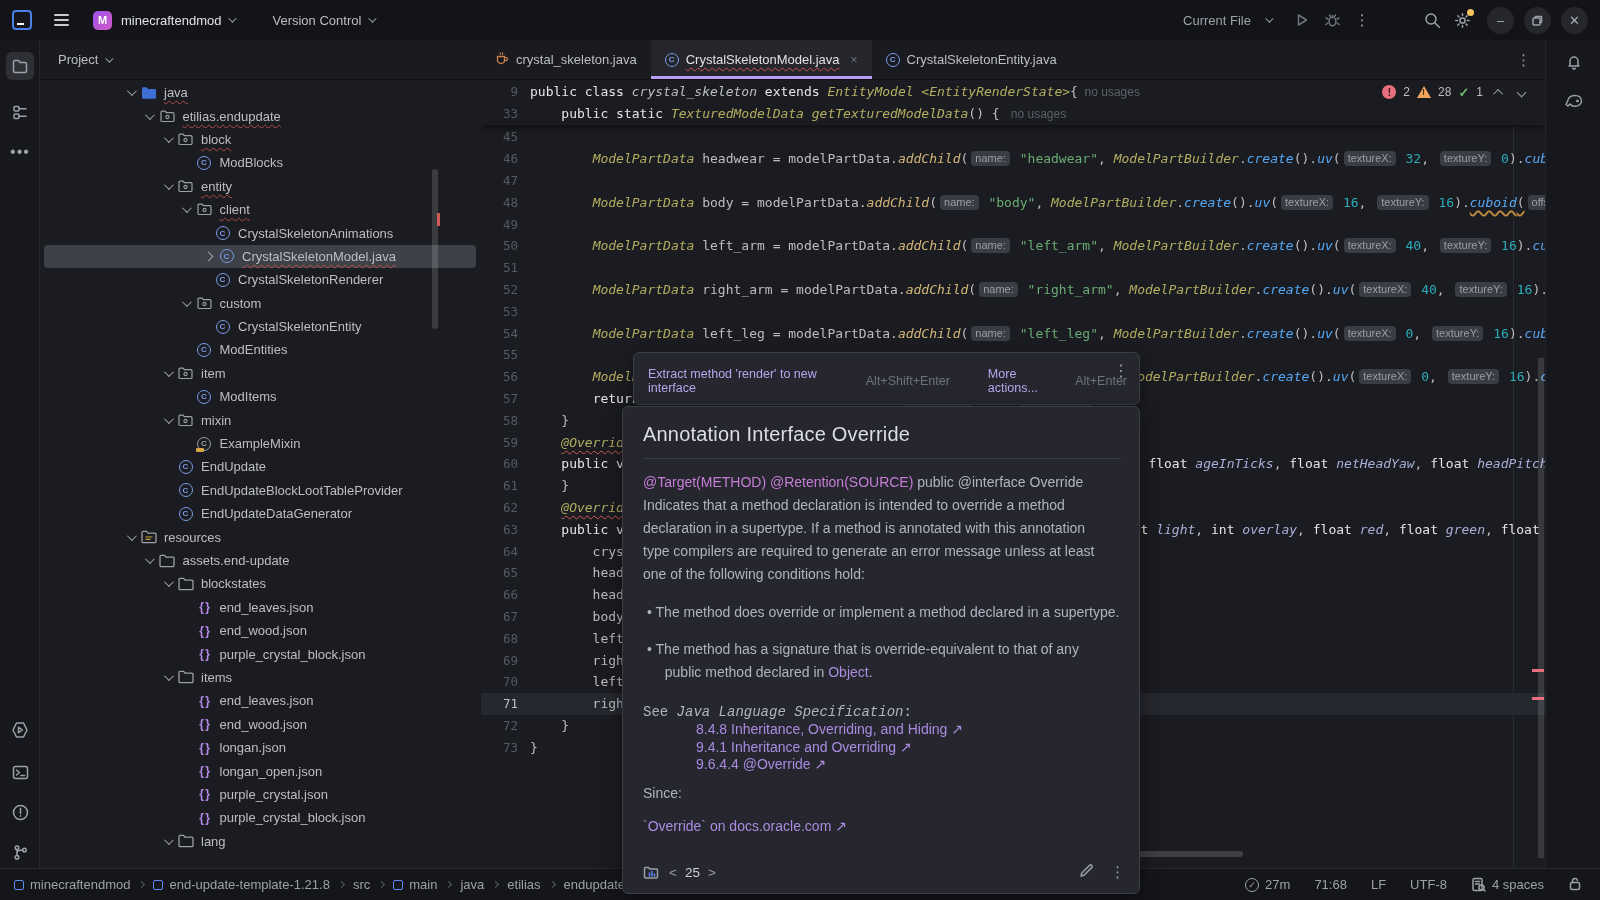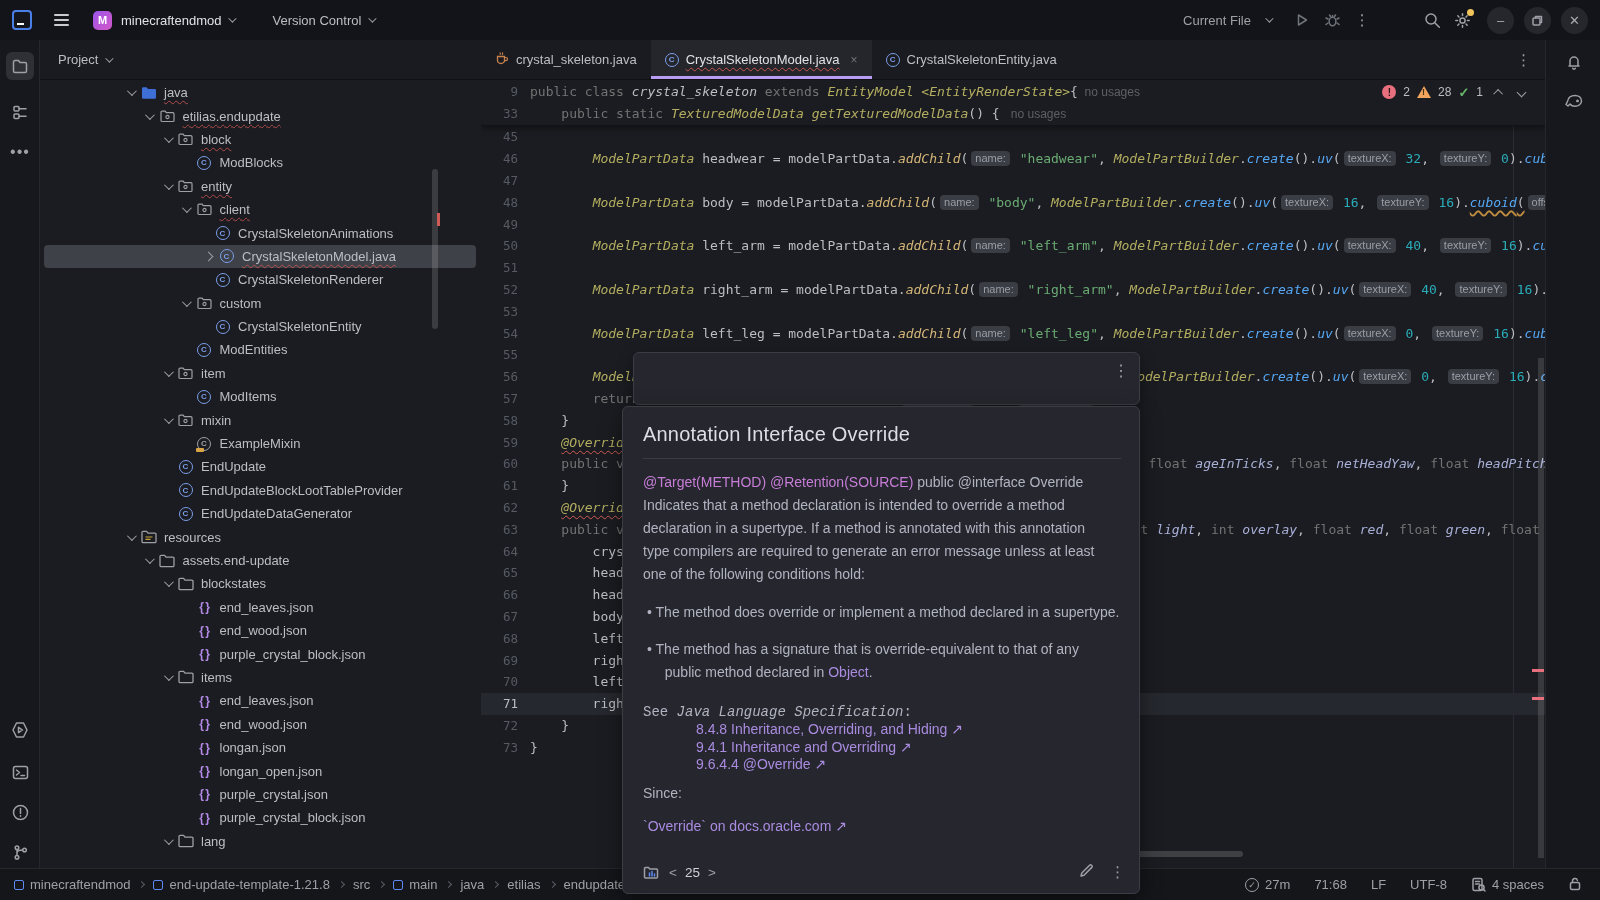--- a/index.html
+++ b/index.html
@@ -76,21 +76,21 @@
   .editor { position:absolute; left:481px; top:81px; width:1064px; height:787px; background:#1B1C21; overflow:hidden; }
   .mguide { position:absolute; left:1032px; top:0; width:1px; height:787px; background:#2A2C33; }
   .sticky { position:absolute; left:0; top:0; width:1064px; background:#1B1C21; border-bottom:1px solid #121318;
     box-shadow:0 3px 6px rgba(0,0,0,.35); z-index:3; }
   .crow { height:21.8px; display:flex; align-items:center; font-family:"DejaVu Sans Mono", monospace;
     font-size:13px; white-space:pre; }
   .crow .ln { width:37px; text-align:right; color:#555A63; flex:none; font-size:12.5px; margin-right:12px; }
   .crow.cur { background:#26282F; }
   .crow.cur .ln { color:#BCBEC4; }
   .codelines { position:absolute; left:0; top:45px; width:1600px; }
-  .w { color:#BCBEC4; } .k { color:#737373; } .cls { color:#B3AE60; font-style:italic; }
+  .w { color:#BCBEC4; } .k { color:#e5e5e5; } .cls { color:#B3AE60; font-style:italic; }
   .cd { color:#BCBEC4; font-style:italic; } .m { color:#D5B778; font-style:italic; }
   .ms { color:#56A8F5; font-style:italic; } .s { color:#6AAB73; } .n { color:#2AACB8; }
   .p { color:#A8B0D8; font-style:italic; } .hint { color:#5C6066; font-family:"Liberation Sans",sans-serif; font-size:12px; }
   .err { text-decoration:underline wavy #CF5B56 1px; text-underline-offset:3px; }
   .warn { text-decoration:underline wavy #C08C3F 1.5px; text-underline-offset:3px; }
   .chipz { display:inline-block; background:#3A3D44; color:#9A9EA8; border-radius:4px;
     font-family:"Liberation Sans",sans-serif; font-size:11px; line-height:15px; padding:0 4px; margin:0 2px 0 3px;
     vertical-align:middle; }
   .inspect { position:absolute; right:20px; top:0; height:22px; display:flex; align-items:center; gap:7px;
     font-size:12px; color:#BCBEC4; font-family:"Liberation Sans",sans-serif; z-index:4; }
@@ -643,20 +643,26 @@
       <span class="ichev up" style="margin-left:6px;"></span>
       <span class="ichev dn" style="margin-left:8px;"></span>
     </div>
     <div class="vscroll"></div>
     <div class="hscroll"></div>
     <div class="stripe-mark" style="top:588px;"></div>
     <div class="stripe-mark" style="top:616px;"></div>
   </div>
 
   <div class="tooltip">
+    <div class="tt-row">
+      <span class="tt-link">Extract method 'render' to new interface</span>
+      <span class="tt-short">Alt+Shift+Enter</span>
+      <span class="tt-more">More actions...</span>
+      <span class="tt-short">Alt+Enter</span>
+    </div>
     <span class="tt-dots">⋮</span>
   </div>
 
   <div class="docpopup">
     <div class="dp-title">Annotation Interface Override</div>
     <div class="dp-hr"></div>
     <div class="dp-sig dp-body"><span class="pp">@Target(METHOD) @Retention(SOURCE)</span><span> public @interface Override</span><br><span id="dp-bodylines">Indicates that a method declaration is intended to override a method<br>declaration in a supertype. If a method is annotated with this annotation<br>type compilers are required to generate an error message unless at least<br>one of the following conditions hold:</span></div>
     <div class="dp-bullets">
       <div class="dp-bullet">• <span>The method does override or implement a method declared in a supertype.</span></div>
       <div class="dp-bullet">• <span>The method has a signature that is override-equivalent to that of any</span><br>&nbsp;&nbsp;<span>public method declared in </span><span class="dp-link">Object</span><span>.</span></div>

